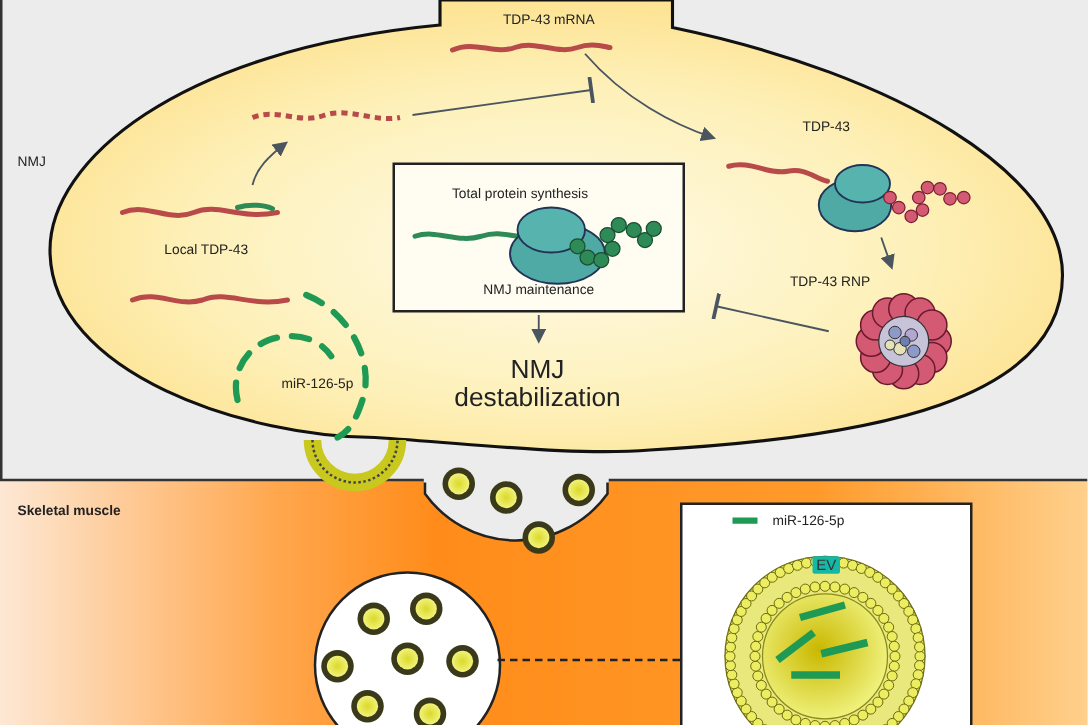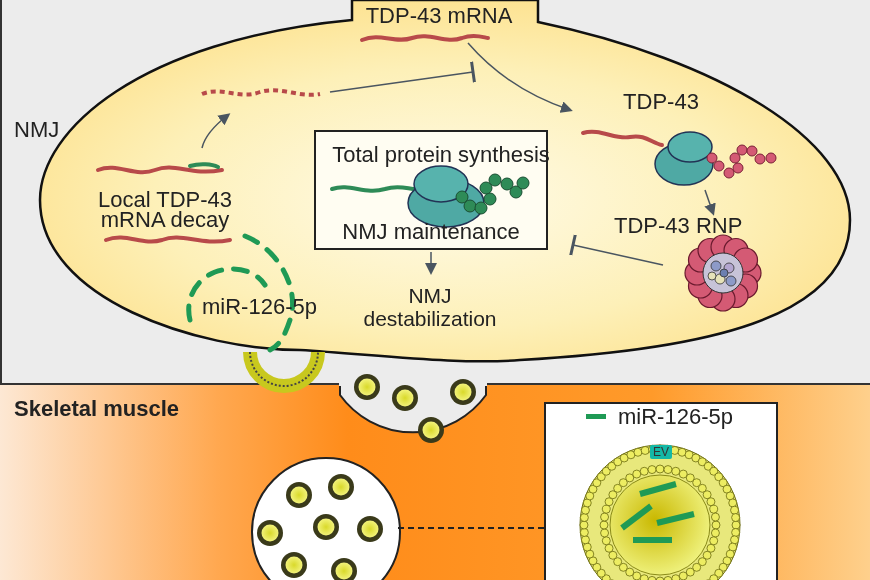--- a/index.html
+++ b/index.html
@@ -1,19 +1,19 @@
 <!DOCTYPE html>
 <html><head>
 <meta charset="utf-8">
 <style>
   html,body{margin:0;padding:0;}
   body{width:870px;height:580px;overflow:hidden;background:#ececec;font-family:"Liberation Sans","DejaVu Sans",sans-serif;}
   #stage{position:relative;width:870px;height:580px;}
   svg{position:absolute;left:0;top:0;}
-  .lbl{position:absolute;color:#222;font-size:22px;line-height:20px;text-align:center;white-space:nowrap;}
+  .lbl{position:absolute;color:#222;font-size:11px;line-height:20px;text-align:center;white-space:nowrap;}
   .lbl.left{text-align:left;}
   .lbl.big{font-size:21px;line-height:24px;}
   .ev-tag{position:absolute;font-size:12px;color:#333;background:#14b8a6;padding:0 3px;border-radius:2px;}
 </style>
 </head>
 <body>
 
 <div id="stage">
 <svg width="870" height="580" viewBox="0 0 870 580">
   <defs>
@@ -288,24 +288,23 @@
       <line x1="622" y1="528" x2="651" y2="506"></line>
       <line x1="657" y1="523" x2="694" y2="514"></line>
       <line x1="633" y1="540" x2="672" y2="540"></line>
     </g>
   </g>
 </svg>
 
 <div class="lbl" style="left:355px;top:6px;width:168px;">TDP-43 mRNA</div>
 <div class="lbl left" style="left:14px;top:120px;">NMJ</div>
 <div class="lbl" style="left:90px;top:190px;width:150px;">Local TDP-43</div>
-<div class="lbl" style="left:90px;top:210px;width:150px;">mRNA decay</div>
 <div class="lbl" style="left:586px;top:92px;width:150px;">TDP-43</div>
 <div class="lbl" style="left:614px;top:216px;width:100px;">TDP-43 RNP</div>
-<div class="lbl" style="left:331px;top:145px;width:220px;">Total protein synthesis</div>
+<div class="lbl" style="left:306px;top:145px;width:220px;">Total protein synthesis</div>
 <div class="lbl" style="left:315px;top:222px;width:232px;">NMJ maintenance</div>
 <div class="lbl" style="left:202px;top:297px;width:104px;">miR-126-5p</div>
 <div class="lbl big" style="left:350px;top:284px;width:160px;">NMJ</div>
 <div class="lbl big" style="left:350px;top:307px;width:160px;">destabilization</div>
 <div class="lbl left" style="left:14px;top:399px;font-weight:bold;">Skeletal muscle</div>
 <div class="lbl left" style="left:618px;top:407px;">miR-126-5p</div>
 <div class="ev-tag" style="left:650px;top:445px;">EV</div>
 </div>
 
 </body></html>

